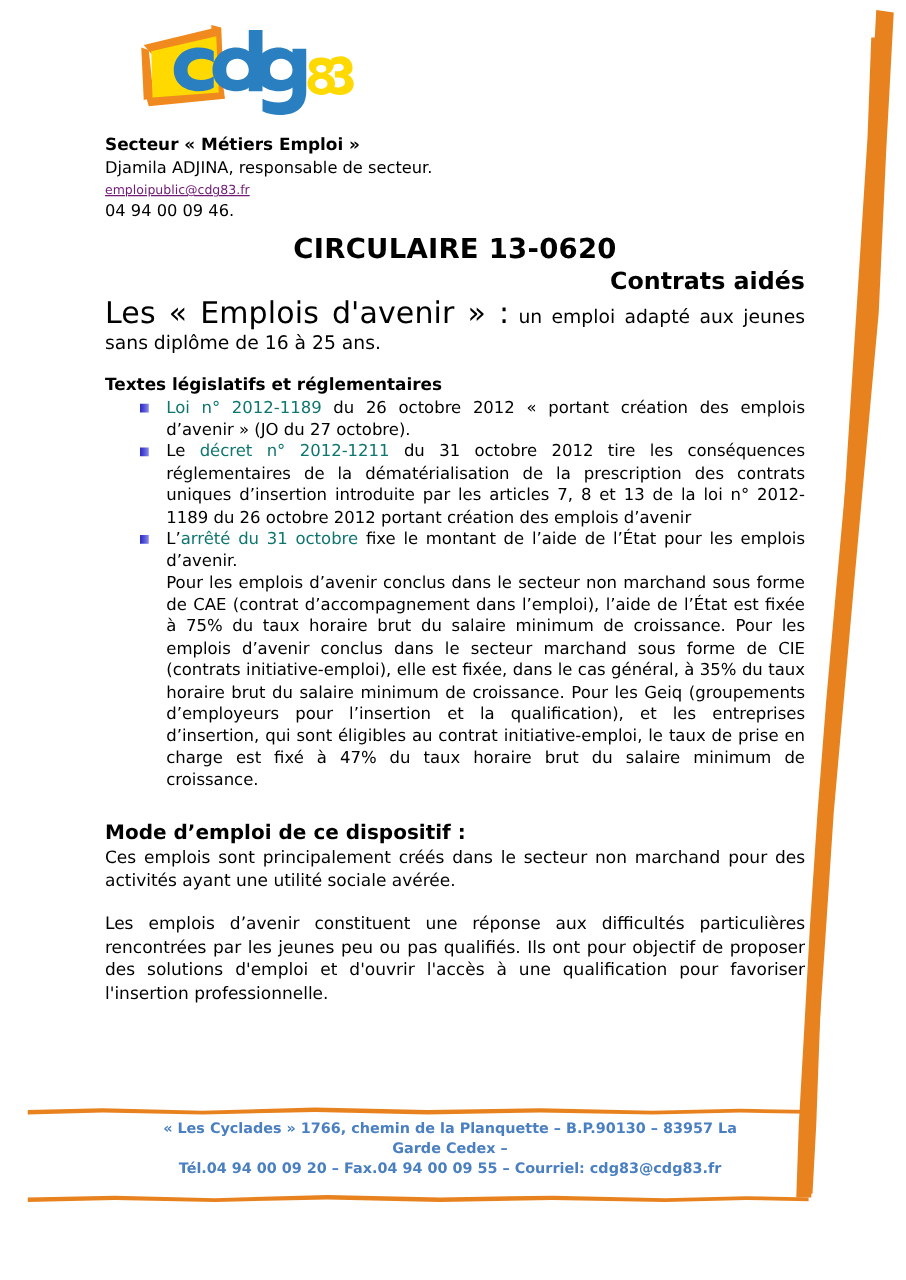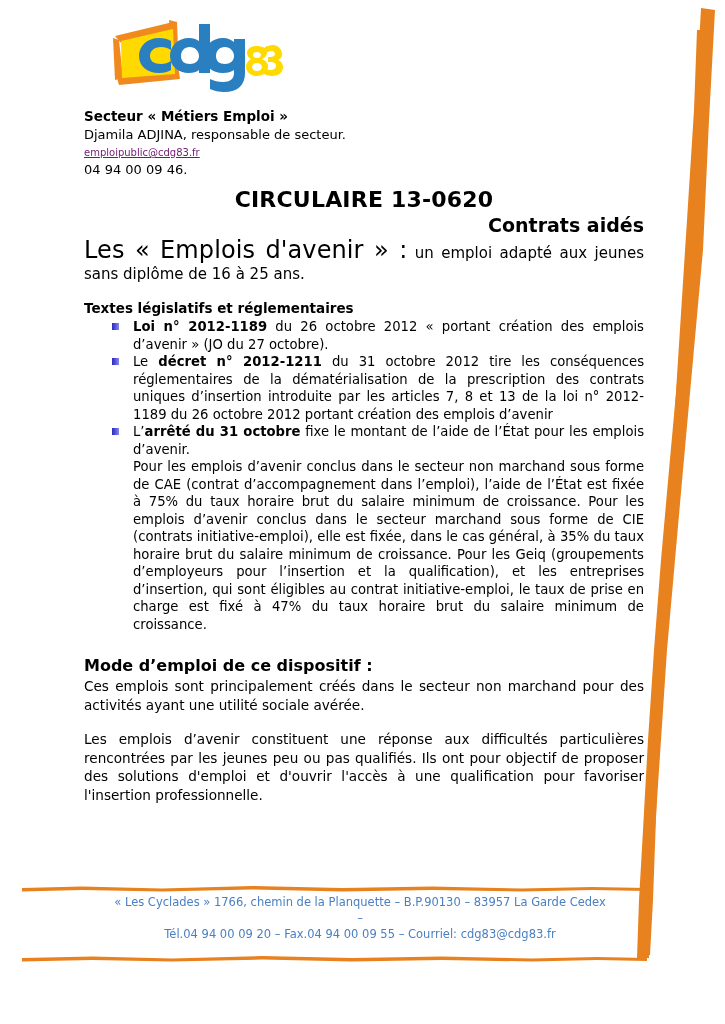--- a/index.html
+++ b/index.html
@@ -115,22 +115,21 @@
   }
   .bullet-sq {
     position: absolute;
     left: 0;
     top: 5px;
     width: 7px;
     height: 7px;
     background: linear-gradient(to right, #2b2bbd 0%, #4f4fd8 45%, #8a8ae8 100%);
   }
   .lnk {
-    color: #000000;
-    font-weight: bold;
+    color: #0f766e;
   }
   .sub-para {
     text-align: justify;
     font-size: 13.2px;
     line-height: 17.5px;
     margin: 0;
   }
 
   .mode-head {
     font-weight: bold;
@@ -148,20 +147,21 @@
     margin-top: 0;
   }
 
   
   .footer {
     position: absolute;
     left: 0;
     top: 880px;
     width: 658px;
     height: 90px;
+    font-weight: bold;
   }
   .footer-rule {
     position: absolute;
     left: 22px;
     width: 625px;
     height: 7px;
   }
   .footer-rule.top { top: 5px; }
   .footer-rule.bottom { top: 75px; }
   .footer-text {

